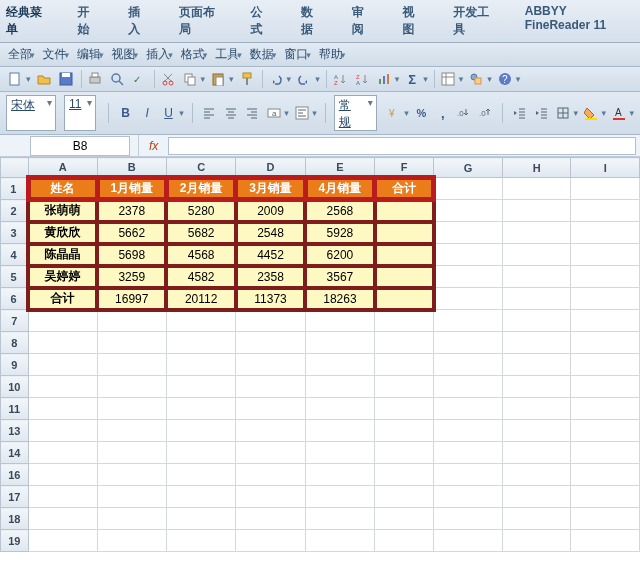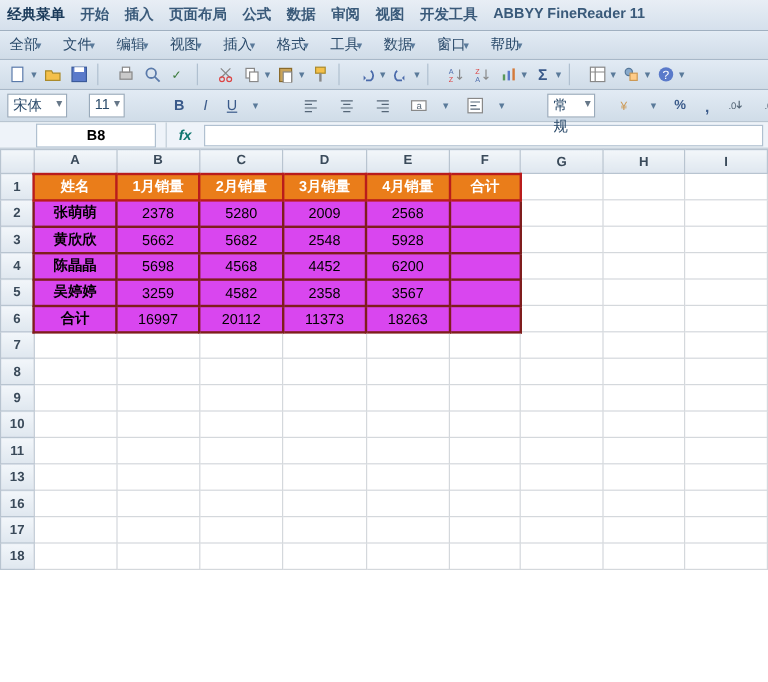--- a/index.html
+++ b/index.html
@@ -1,48 +1,48 @@
 <!DOCTYPE html>
 <html><head>
 <meta charset="utf-8">
 <style>
 * { box-sizing: border-box; margin: 0; padding: 0; }
 body { font-family: "Microsoft YaHei", SimSun, Arial, sans-serif; font-size: 12px; background: #fff; overflow: hidden; width: 640px; height: 568px; }
 
-.menubar { background: linear-gradient(#e8eef5, #d5e0ec); border-bottom: 1px solid #a0b0c0; padding: 4px 6px; display: flex; gap: 13px; color: #3a5a7a; font-size: 12px; }
+.menubar { background: linear-gradient(#e8eef5, #d5e0ec); border-bottom: 1px solid #a0b0c0; padding: 4px 6px; display: flex; gap: 30px; color: #3a5a7a; font-size: 12px; }
 .menubar span { cursor: pointer; font-weight: bold; }
 .menubar .active { color: #1a3a5a; font-weight: bold; }
 
-.toolbar-row { background: linear-gradient(#e2ebf4, #d0dce8); border-bottom: 1px solid #a8b8c8; padding: 3px 6px; display: flex; align-items: center; gap: 14px; font-size: 12px; color: #2a4a6a; }
+.toolbar-row { background: linear-gradient(#e2ebf4, #d0dce8); border-bottom: 1px solid #a8b8c8; padding: 3px 6px; display: flex; align-items: center; gap: 4px; font-size: 12px; color: #2a4a6a; }
 .tb-group { display: flex; align-items: center; gap: 4px; padding-right: 6px; border-right: 1px solid #b0c0d0; }
 .tb-group:last-child { border-right: none; }
 .tb-btn { width: 18px; height: 18px; display: inline-flex; align-items: center; justify-content: center; border: 1px solid transparent; border-radius: 2px; cursor: pointer; color: #3a5a8a; }
 .dd { font-size: 9px; color: #5a7a9a; margin-left: -2px; }
 .tb-label { padding: 0 2px; cursor: pointer; }
 
 .fontrow { display: flex; align-items: center; }
-.font-sel { background: #fff; border: 1px solid #9ab; padding: 1px 14px 1px 4px; height: 20px; position: relative; margin-right: 4px; min-width: 50px; }
+.font-sel { background: #fff; border: 1px solid #9ab; padding: 1px 14px 1px 4px; height: 36px; position: relative; margin-right: 4px; min-width: 50px; text-decoration: underline; }
 .font-sel::after { content: "▾"; position: absolute; right: 3px; top: 1px; color: #678; font-size: 10px; }
 .divider { width: 1px; height: 20px; background: #b0c0d0; margin: 0 4px; }
 
-.namebox-row { background: #eef3f9; border-bottom: 1px solid #c0ccd8; display: flex; align-items: center; height: 22px; font-weight: bold; }
+.namebox-row { background: #eef3f9; border-bottom: 1px solid #c0ccd8; display: flex; align-items: center; height: 22px; }
 .namebox { background: #fff; width: 100px; border: 1px solid #b0c0d0; padding: 2px 6px; margin-left: 30px; text-align: center; font-size: 12px; }
-.fx { padding: 0 10px; color: #0f766e; font-style: italic; border-left:1px solid #c0ccd8; margin-left:8px; height:100%; display:flex; align-items:center;}
+.fx { padding: 0 10px; color: #c2410c; font-style: italic; border-left:1px solid #c0ccd8; margin-left:8px; height:100%; display:flex; align-items:center;}
 .formula-bar { flex: 1; background: #fff; border: 1px solid #b0c0d0; height: 18px; margin-right: 4px; }
 
 .sheet { position: relative; overflow: auto; height: calc(568px - 134px); }
 table.grid { border-collapse: collapse; table-layout: fixed; }
 .colhead, .rowhead, .corner { background: linear-gradient(#f2f6fa, #dfe7ef); border: 1px solid #b8c4d0; text-align: center; color: #3a4a5a; font-size: 11px; }
 .corner { width: 28px; height: 20px; }
 .colhead { height: 20px; }
 .rowhead { width: 28px; height: 22px; }
 td.cell { border: 1px solid #d4d8dc; background: #fff; height: 22px; text-align: center; font-size: 12px; padding: 0 4px; }
 
-td.hcell { background: #ea7d1a; color: #fff; font-weight: bold; border: 2px solid #b91c1c; }
-td.dcell { border: 2px solid #7f1d1d; background: #d946ef; }
+td.hcell { background: #ea7d1a; color: #fff; font-weight: bold; border: 5px solid #b91c1c; }
+td.dcell { border: 4px solid #7f1d1d; background: #fef9c3; }
 td.namec { font-weight: bold; }
 
 svg { display: block; }
 </style>
 </head>
 <body>
 
 <div class="menubar">
   <span class="active">经典菜单</span>
   <span>开始</span>
@@ -473,20 +473,32 @@
           <td class="cell"></td>
           <td class="cell"></td>
           <td class="cell"></td>
           <td class="cell"></td>
           <td class="cell"></td>
           <td class="cell"></td>
           <td class="cell"></td>
           <td class="cell"></td>
         </tr>
         <tr>
+          <th class="rowhead">14</th>
+          <td class="cell"></td>
+          <td class="cell"></td>
+          <td class="cell"></td>
+          <td class="cell"></td>
+          <td class="cell"></td>
+          <td class="cell"></td>
+          <td class="cell"></td>
+          <td class="cell"></td>
+          <td class="cell"></td>
+        </tr>
+        <tr>
           <th class="rowhead">16</th>
           <td class="cell"></td>
           <td class="cell"></td>
           <td class="cell"></td>
           <td class="cell"></td>
           <td class="cell"></td>
           <td class="cell"></td>
           <td class="cell"></td>
           <td class="cell"></td>
           <td class="cell"></td>
@@ -498,20 +510,32 @@
           <td class="cell"></td>
           <td class="cell"></td>
           <td class="cell"></td>
           <td class="cell"></td>
           <td class="cell"></td>
           <td class="cell"></td>
           <td class="cell"></td>
         </tr>
         <tr>
           <th class="rowhead">18</th>
+          <td class="cell"></td>
+          <td class="cell"></td>
+          <td class="cell"></td>
+          <td class="cell"></td>
+          <td class="cell"></td>
+          <td class="cell"></td>
+          <td class="cell"></td>
+          <td class="cell"></td>
+          <td class="cell"></td>
+        </tr>
+        <tr>
+          <th class="rowhead">19</th>
           <td class="cell"></td>
           <td class="cell"></td>
           <td class="cell"></td>
           <td class="cell"></td>
           <td class="cell"></td>
           <td class="cell"></td>
           <td class="cell"></td>
           <td class="cell"></td>
           <td class="cell"></td>
         </tr>

